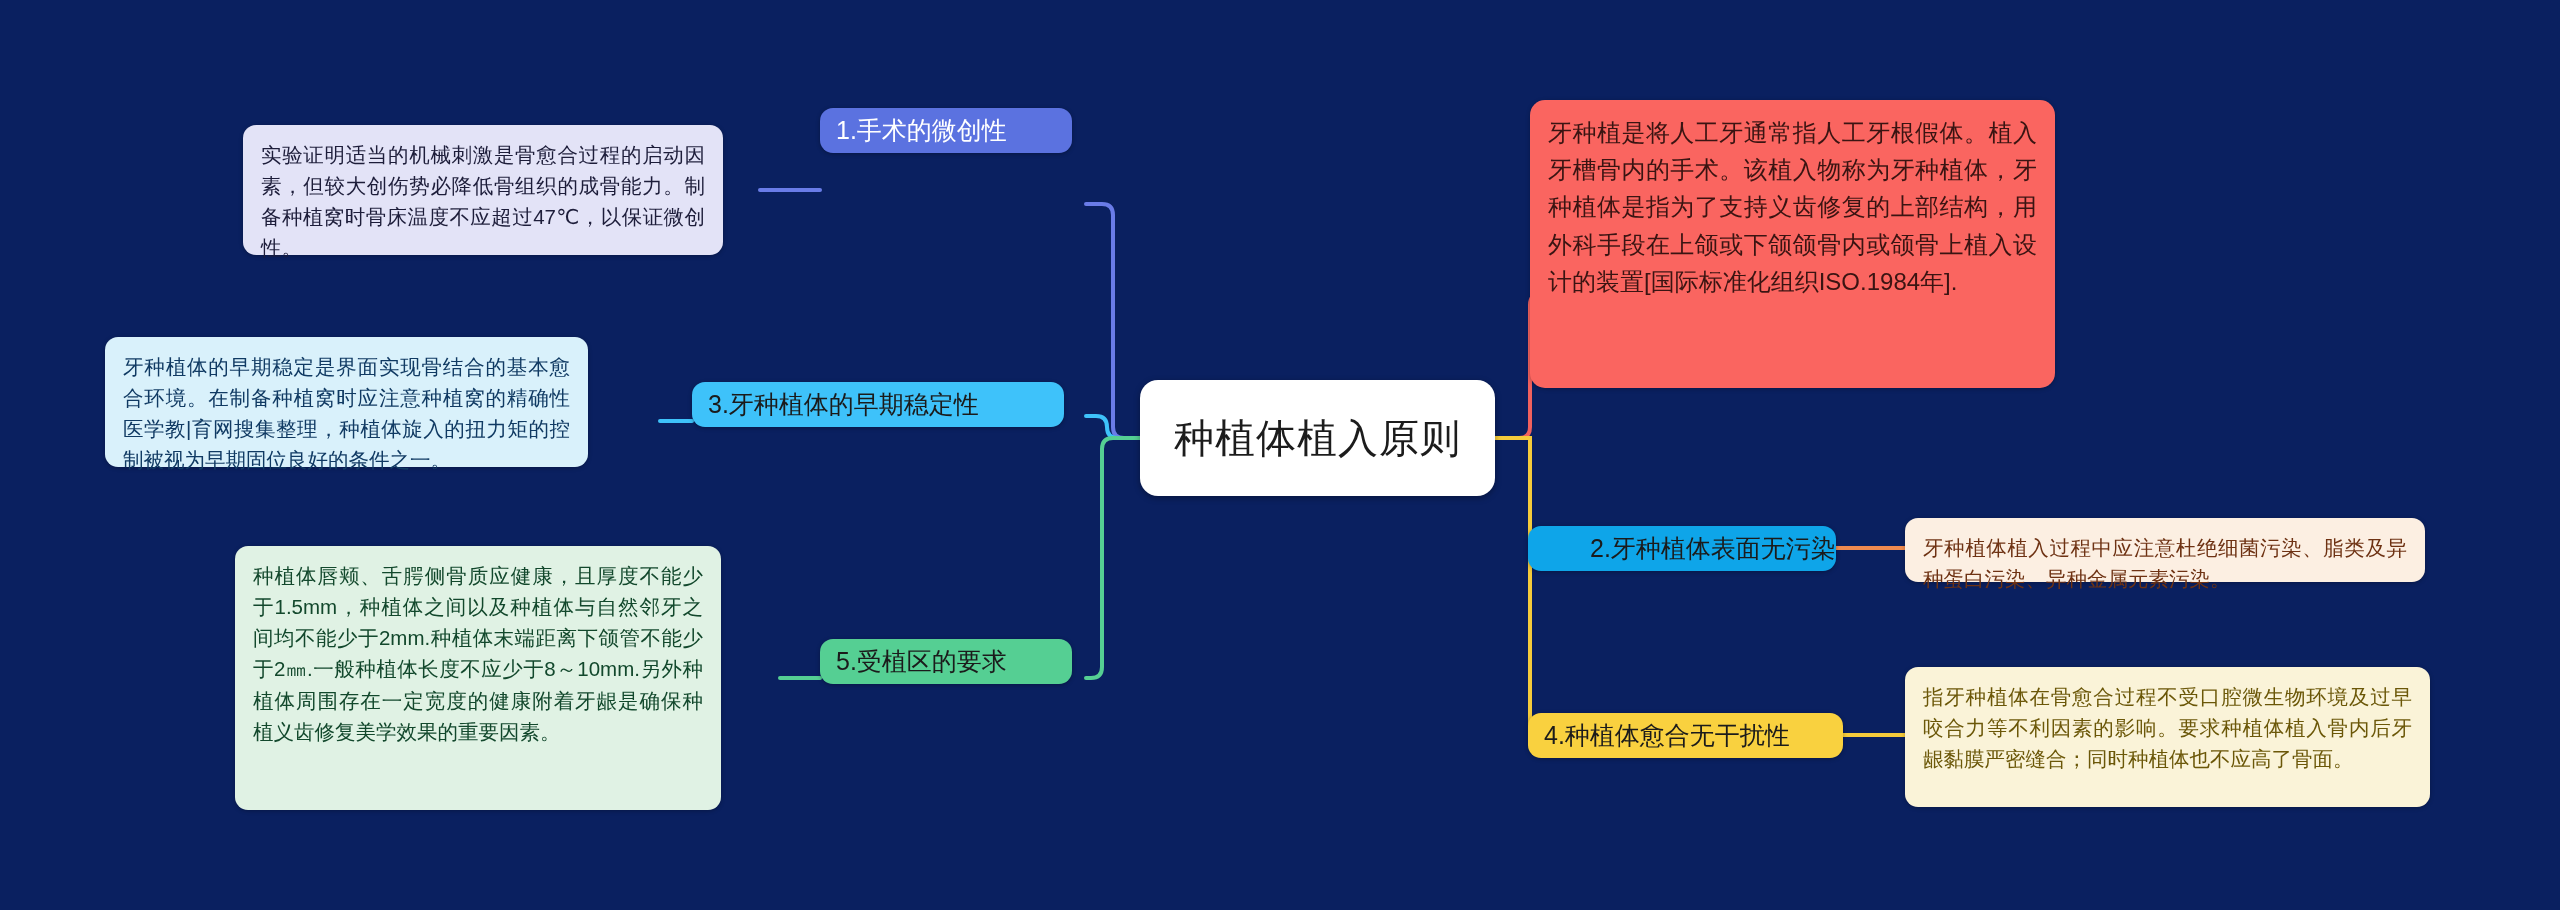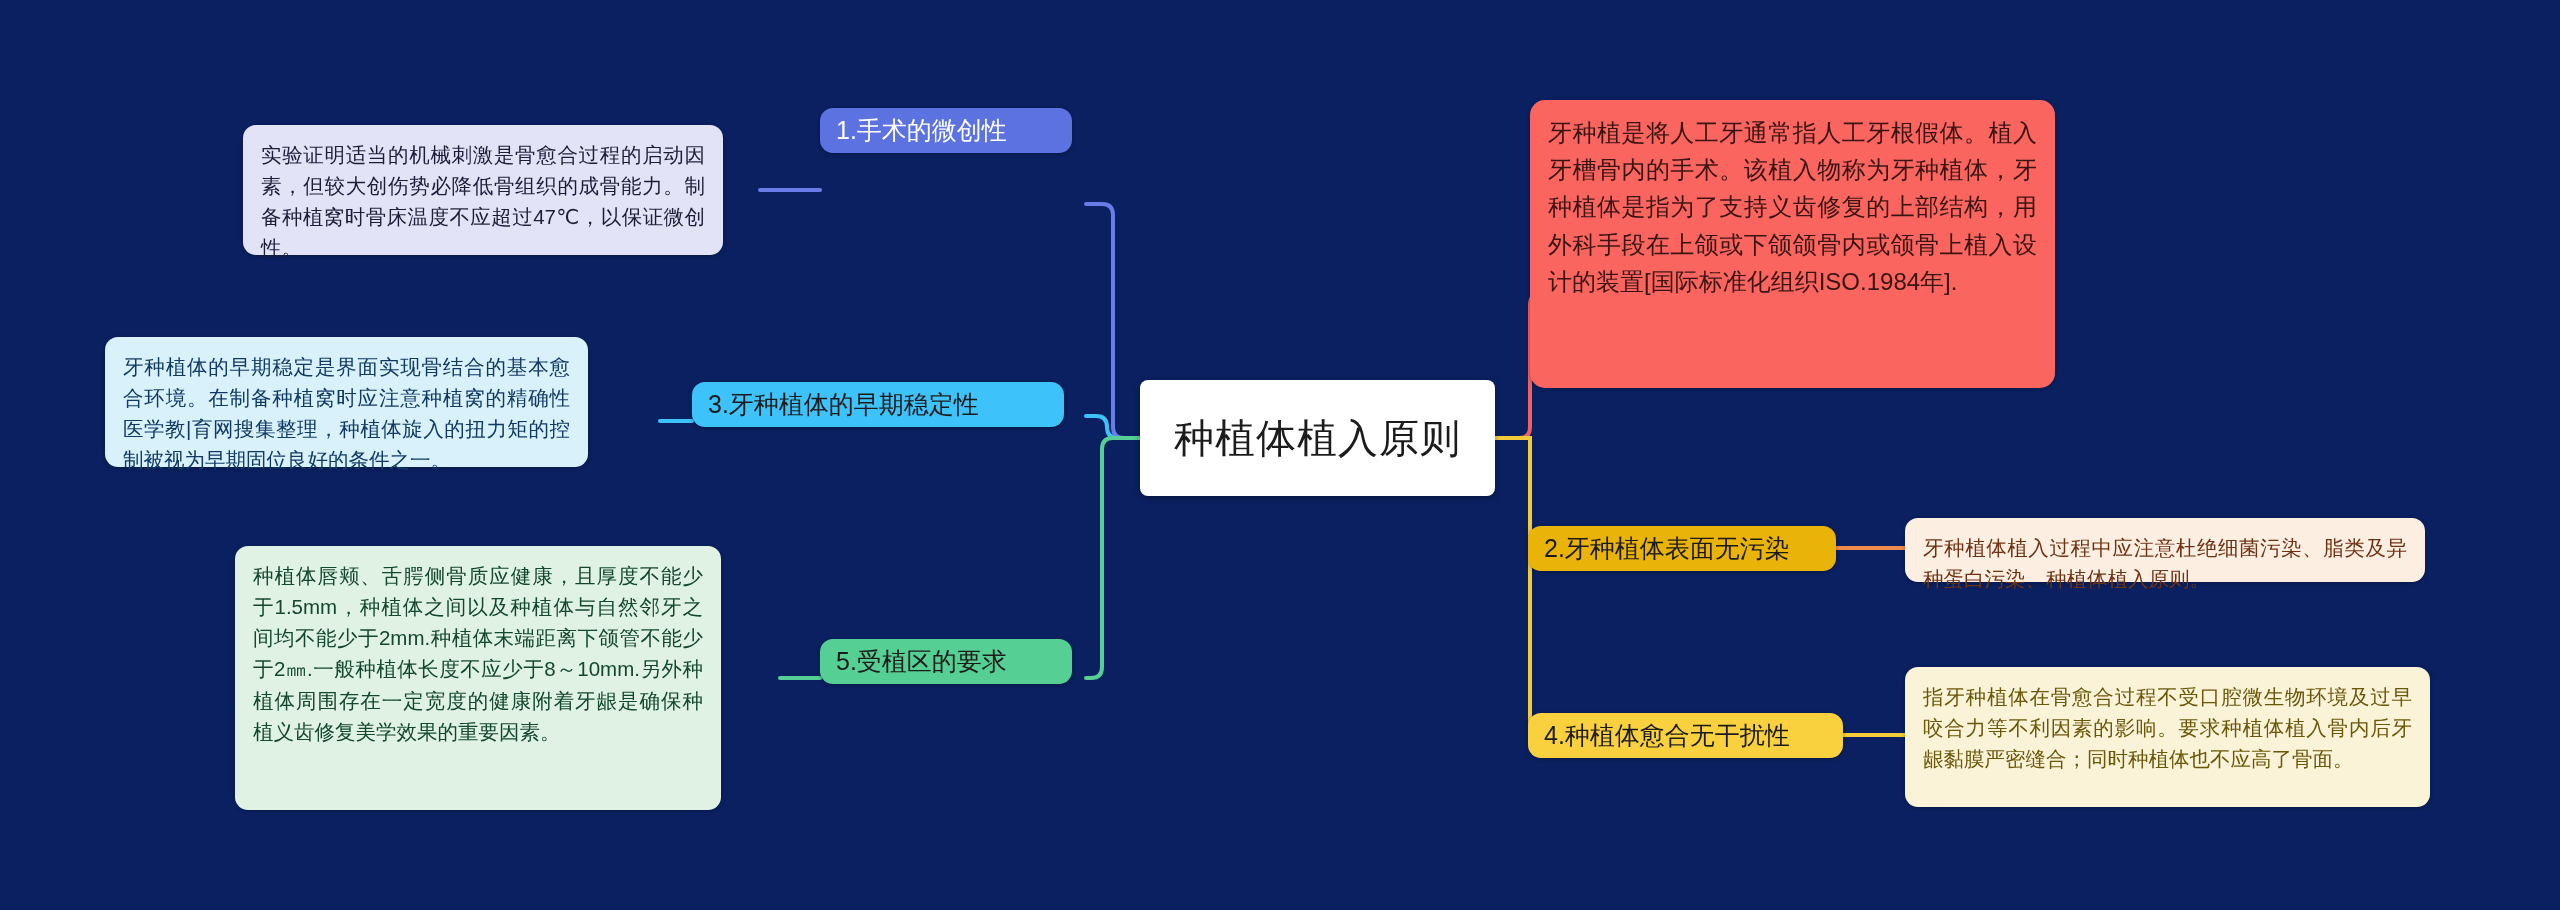--- a/index.html
+++ b/index.html
@@ -33,21 +33,21 @@
   .node .txt {
     display: block;
     width: 100%;
     white-space: pre-wrap;
     word-break: break-word;
   }
 
   
   .root {
     background: #ffffff;
-    border-radius: 8px;
+    border-radius: 18px;
     justify-content: center;
     box-shadow: 0 2px 6px rgba(0,0,0,.35);
   }
   .root .txt {
     color: #1c1c1c;
     font-size: 40px;
     text-align: center;
     letter-spacing: 1px;
   }
 
@@ -61,21 +61,21 @@
     font-size: 25px;
     padding: 0 16px;
     white-space: nowrap;
   }
   .pill-1 { background: #5b72e0; }
   .pill-1 .txt { color: #ffffff; }
   .pill-3 { background: #3ec2fa; }
   .pill-3 .txt { color: #1b1b1b; }
   .pill-5 { background: #55cf93; }
   .pill-5 .txt { color: #1b1b1b; }
-  .pill-2 { background: #eab308; }
+  .pill-2 { background: #0ea5e9; padding-left: 46px; }
   .pill-2 .txt { color: #1b1b1b; }
   .pill-4 { background: #f9d13f; }
   .pill-4 .txt { color: #1b1b1b; }
 
   
   .card {
     border-radius: 13px;
     align-items: flex-start;
     padding: 14px 18px;
     box-shadow: 0 1px 4px rgba(0,0,0,.28);
@@ -156,21 +156,21 @@
   </div>
 
   <div class="node card card-0" style="left:1530px; top:100px; width:525px; height:288px;">
     <span class="txt">牙种植是将人工牙通常指人工牙根假体。植入牙槽骨内的手术。该植入物称为牙种植体，牙种植体是指为了支持义齿修复的上部结构，用外科手段在上颌或下颌颌骨内或颌骨上植入设计的装置[国际标准化组织ISO.1984年].</span>
   </div>
 
   <div class="node pill pill-2" style="left:1528px; top:526px; width:308px; height:45px;">
     <span class="txt">2.牙种植体表面无污染</span>
   </div>
   <div class="node card card-2" style="left:1905px; top:518px; width:520px; height:64px;">
-    <span class="txt">牙种植体植入过程中应注意杜绝细菌污染、脂类及异种蛋白污染、种植体植入原则。</span>
+    <span class="txt">牙种植体植入过程中应注意杜绝细菌污染、脂类及异种蛋白污染、异种金属元素污染。</span>
   </div>
 
   <div class="node pill pill-4" style="left:1528px; top:713px; width:315px; height:45px;">
     <span class="txt">4.种植体愈合无干扰性</span>
   </div>
   <div class="node card card-4" style="left:1905px; top:667px; width:525px; height:140px;">
     <span class="txt">指牙种植体在骨愈合过程不受口腔微生物环境及过早咬合力等不利因素的影响。要求种植体植入骨内后牙龈黏膜严密缝合；同时种植体也不应高了骨面。</span>
   </div>
 
 </div>

